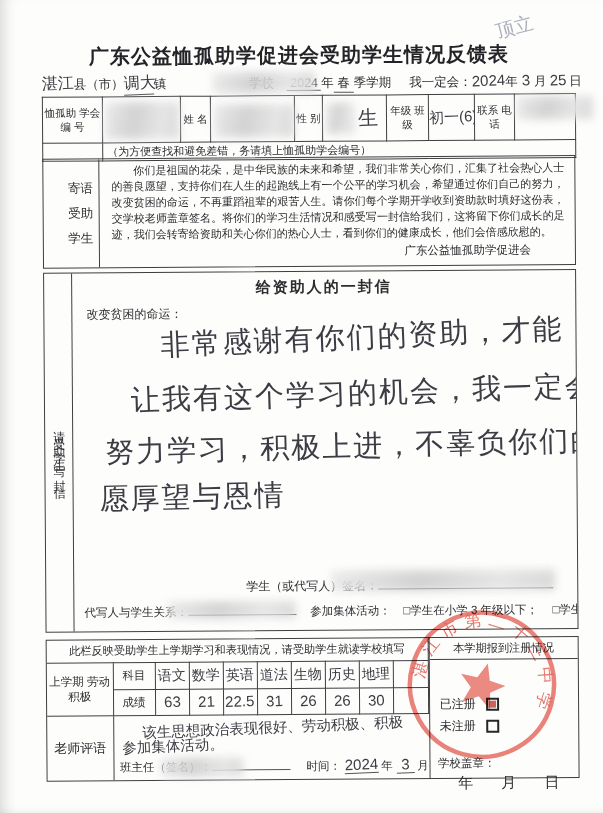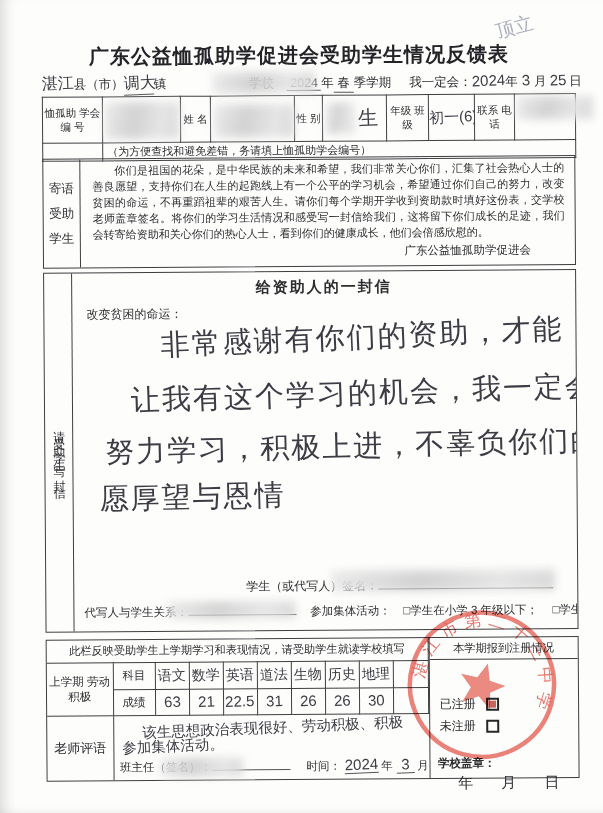--- a/index.html
+++ b/index.html
@@ -35,21 +35,21 @@
   td,th { border:1px solid #3f3f42; font-weight:normal; overflow:hidden; }
 
   .info-table { position:absolute; left:44px; top:95px; width:533px; }
   .info-table td { text-align:center; vertical-align:middle; }
   .lbl { font-size:10.5px; line-height:1.25; }
   .note-cell { font-size:11px; text-align:left !important; padding:1px 4px; }
 
   .msg-box { position:absolute; left:44px; top:157px; width:533px; height:110px;
     border:1px solid #3f3f42; display:flex; }
   .msg-label { width:37px; border-right:1px solid #3f3f42; display:flex; flex-direction:column;
-    align-items:center; justify-content:center; gap:8px; font-size:12.5px; }
+    align-items:center; justify-content:center; gap:8px; font-size:12.5px;margin-left:19px; }
   .msg-body { flex:1; padding:4px 10px 2px 12px; font-size:11px; line-height:1.45; }
   .msg-body p { text-indent:2em; text-align:justify; }
   .msg-sign { text-align:right; padding-right:34px; font-size:11.5px; margin-top:1px; }
 
   .letter-box { position:absolute; left:44px; top:271px; width:533px; height:360px;
     border:1px solid #3f3f42; display:flex; }
   .letter-side { width:28px; border-right:1px solid #3f3f42; display:flex;
     align-items:center; justify-content:center; }
   .vtext { writing-mode:vertical-lr; text-orientation:upright; letter-spacing:7px;
     font-size:12px; }
@@ -72,21 +72,21 @@
   .homeroom .hw { font-size:15px; }
 
   .bt-right { width:152px; border-left:1px solid #3f3f42; display:flex; flex-direction:column; }
   .bt-right .hdr { height:22px; border-bottom:1px solid #3f3f42; font-size:11.2px;
     display:flex; align-items:center; justify-content:center; }
   .reg-body { position:relative; flex:1; font-size:12px; }
   .reg-row { position:absolute; display:flex; align-items:center; gap:10px; }
   .checkbox { width:13px; height:13px; border:2px solid #262628; display:inline-block; position:relative; }
   .checkbox.checked::after { content:""; position:absolute; inset:1px; background:#bb4a40;
     filter:blur(.6px); opacity:.85; }
-  .stamp-label { position:absolute; left:8px; top:96px; font-size:11.5px;font-weight:bold; }
+  .stamp-label { position:absolute; left:8px; top:96px; font-size:11.5px; }
   .ymd { position:absolute; left:28px; top:114px; font-size:15px; letter-spacing:12px; }
 
   .stamp { position:absolute; left:398px; top:604px; mix-blend-mode:multiply; opacity:.88; }
 </style>
 </head>
 <body>
 
 <div class="scan">
   <div class="page">
 

